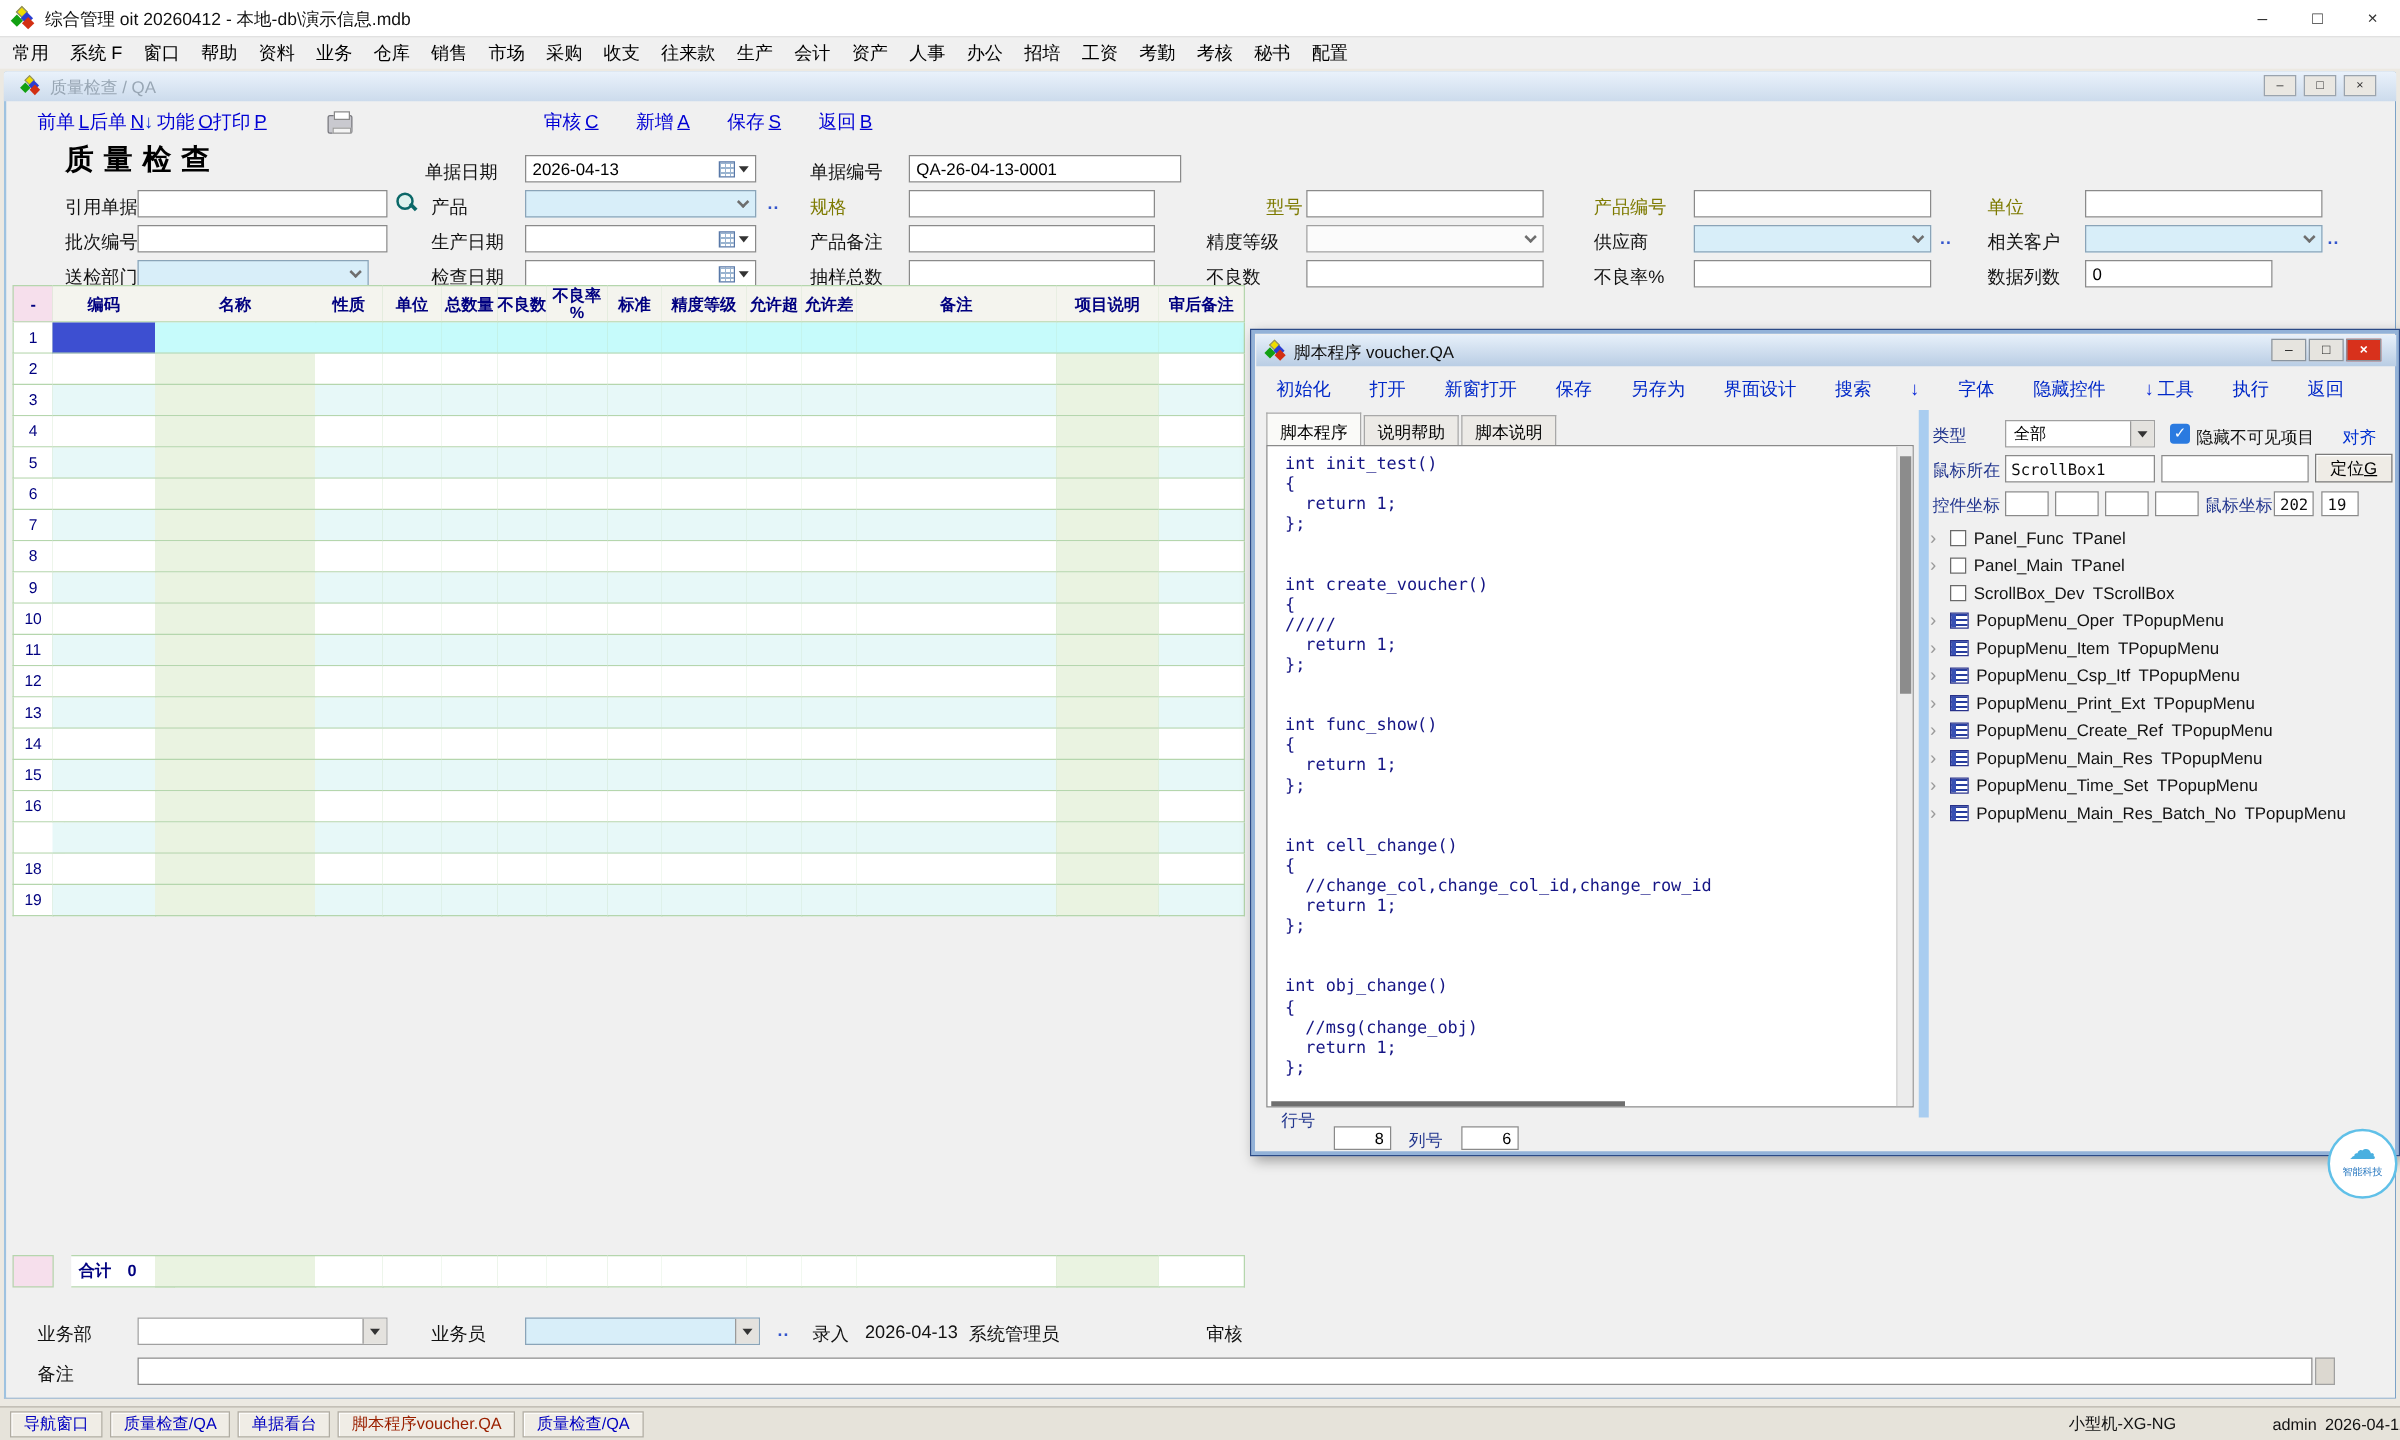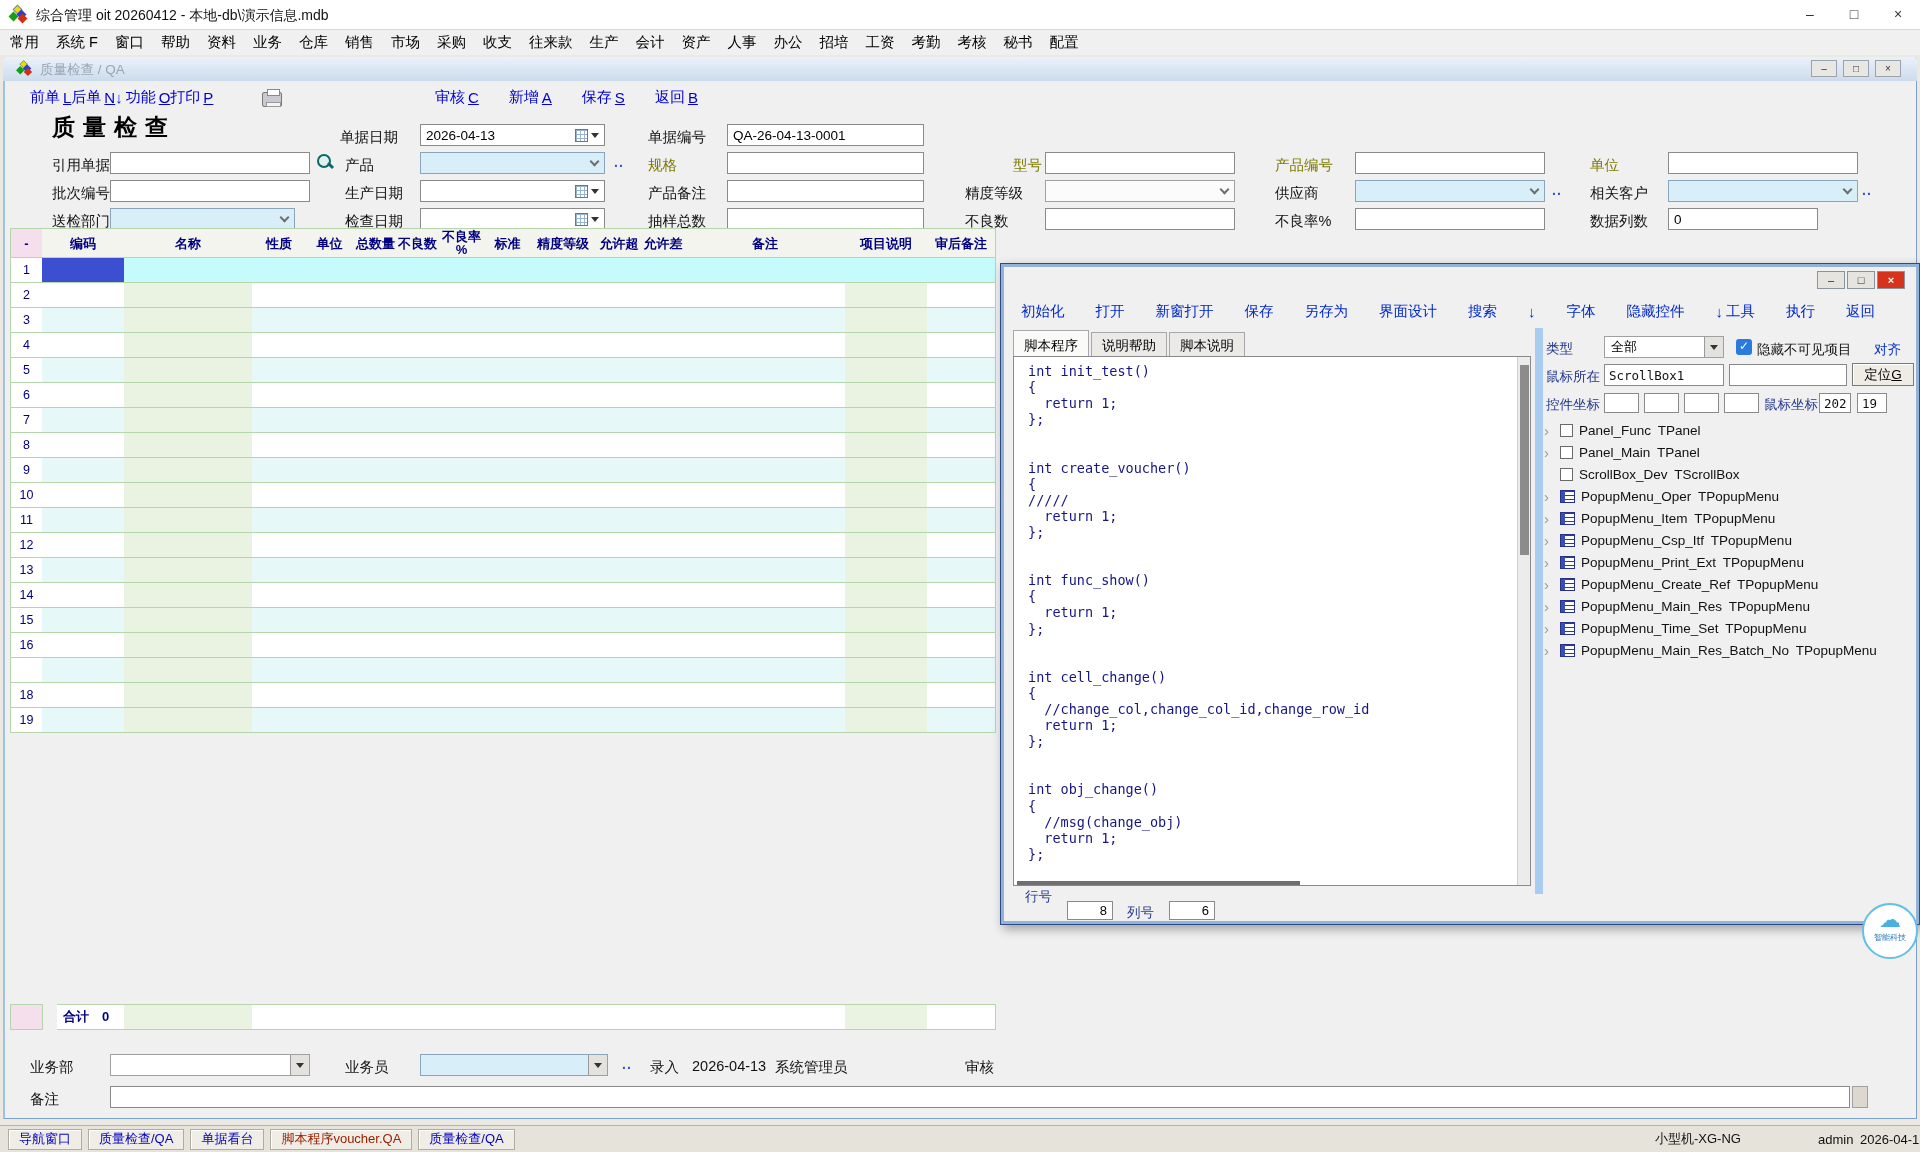--- a/index.html
+++ b/index.html
@@ -187,21 +187,21 @@
 
 <span class="af form-title">质量检查</span>
 
 <span class="af lbl" style="left:340px;top:128px;">单据日期</span>
 <div class="datefield" style="left:420px;top:124px;width:185px;height:22px;">
   <span class="val">2026-04-13</span>
   <span class="cal-icon"></span>
     <span class="tri"></span>
 </div>
 <span class="af lbl" style="left:648px;top:128px;">单据编号</span>
-<input class="inp" style="left: 727px; top: 124px; width: 197px; height: 22px;" value="QA-26-04-13-0001">
+<input class="inp" style="left: 727px; top: 124px; width: 218px; height: 22px;" value="QA-26-04-13-0001">
 
 <span class="af lbl" style="left:52px;top:156px;">引用单据</span>
 <input class="inp" style="left: 110px; top: 152px; width: 200px; height: 22px;">
 <span class="af mag" style="left:316px;top:153px;"></span>
 <span class="af lbl" style="left:345px;top:156px;">产品</span>
 <div class="combo" style="left:420px;top:152px;width:185px;height:22px;">
     <span class="chev"></span>
   </div>
 <span class="af dots" style="left:614px;top:154px;">..</span>
 <span class="af lbl olive" style="left:648px;top:156px;">规格</span>
@@ -593,20 +593,29 @@
 <span class="af dots" style="left:622px;top:1056px;">..</span>
 <span class="af lbl" style="left:650px;top:1058px;">录入</span>
 <span class="af lbl" style="left:692px;top:1058px;">2026-04-13</span>
 <span class="af lbl" style="left:775px;top:1058px;">系统管理员</span>
 <span class="af lbl" style="left:965px;top:1058px;">审核</span>
 <span class="af lbl" style="left:30px;top:1090px;">备注</span>
 <input class="inp" style="left: 110px; top: 1086px; width: 1740px; height: 22px;">
 <span class="af grip"></span>
 
 <div class="af script-win">
+  <div class="af sw-titlebar">
+    <span class="af app-icon" style="left:7px;top:4px;transform:scale(.9);">
+        <i class="d1"></i>
+        <i class="d2"></i>
+        <i class="d3"></i>
+        <i class="d4"></i>
+      </span>
+    <span class="sw-title">脚本程序  voucher.QA</span>
+  </div>
   <span class="af sw-btn" style="right:74px;">–</span>
   <span class="af sw-btn" style="right:44px;">□</span>
   <span class="af sw-btn close" style="right:14px;">×</span>
 
   <div class="af sw-toolbar">
       <span class="sw-link">初始化</span>
       <span class="sw-link">打开</span>
       <span class="sw-link">新窗打开</span>
       <span class="sw-link">保存</span>
       <span class="sw-link">另存为</span>

